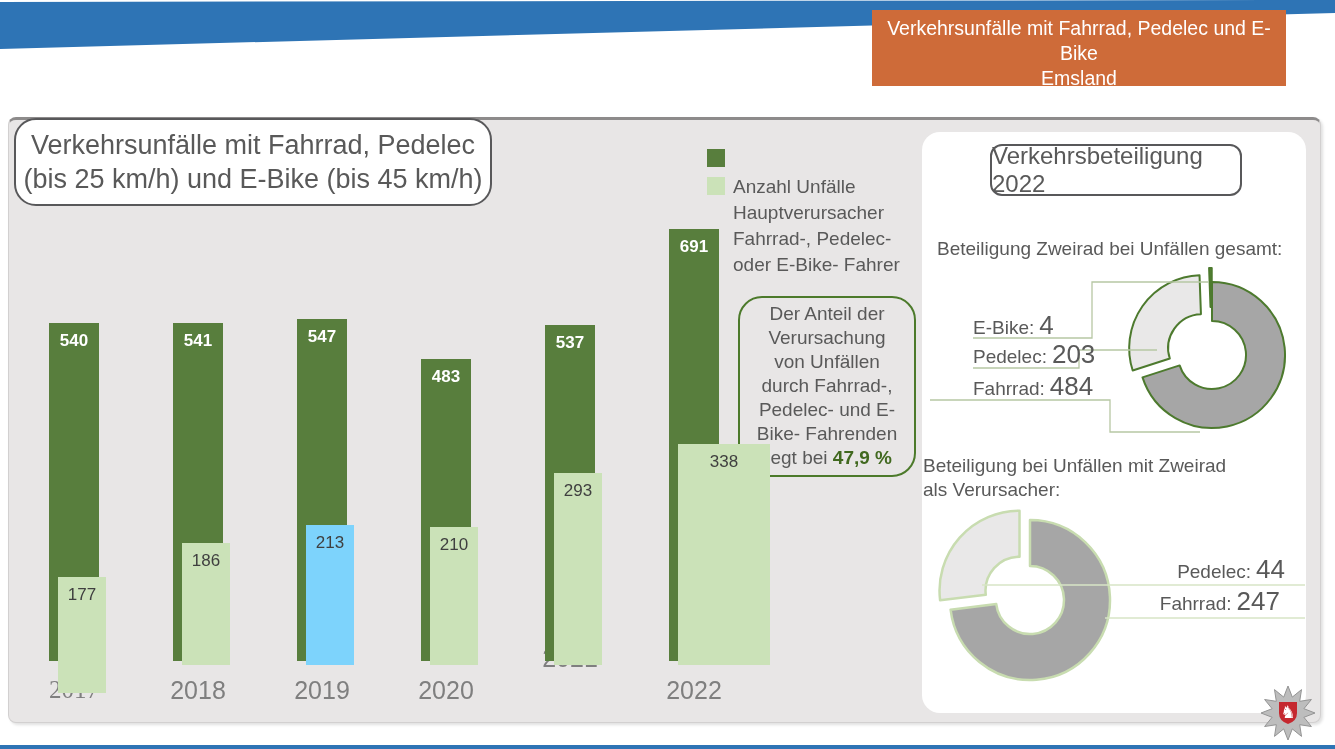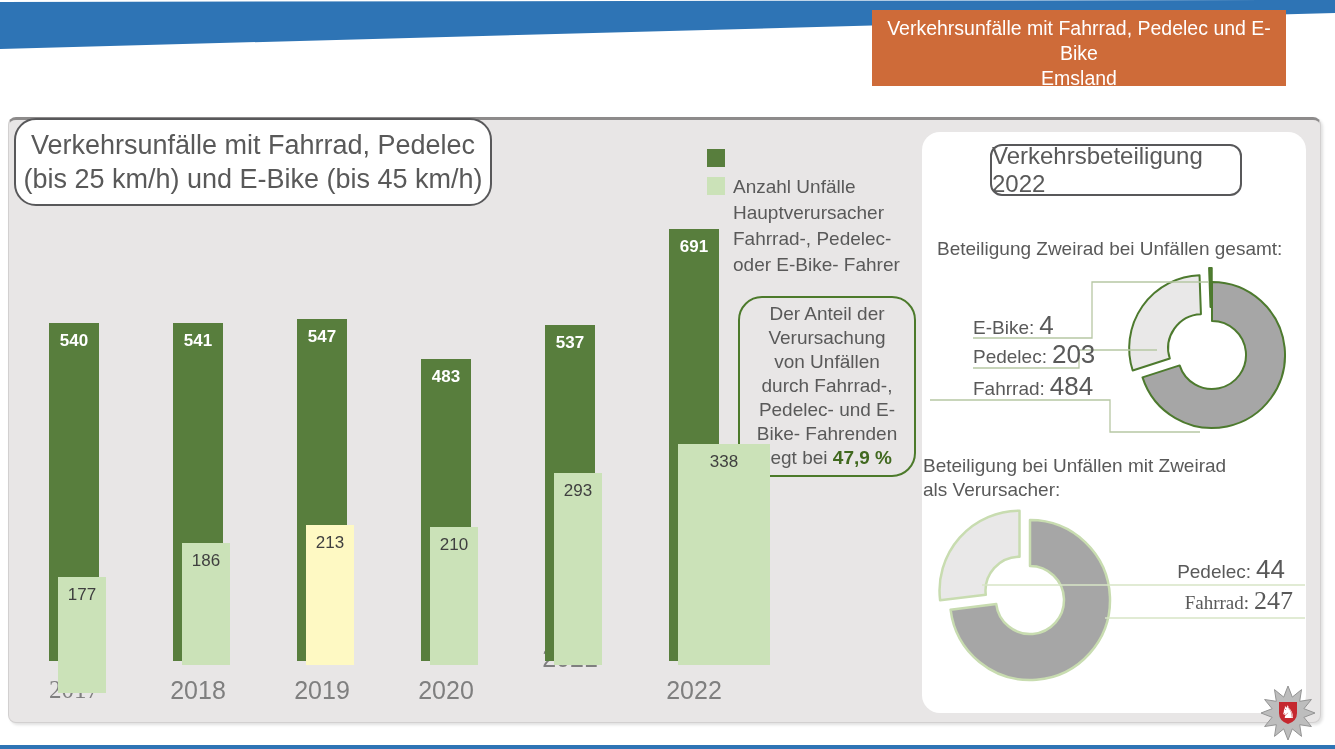--- a/index.html
+++ b/index.html
@@ -53,21 +53,21 @@
   #heading1{left:15px;top:105px;width:355px;}
   #heading2{left:1px;top:322px;width:330px;}
   #donut-svg{position:absolute;left:0;top:0;}
   .donut-label{position:absolute;color:#595959;white-space:nowrap;}
   .dl-name{font-size:19px;}
   .dl-val{font-size:26px;margin-left:5px;}
   #dlab-ebike{left:51px;top:178px;}
   #dlab-pedelec1{left:51px;top:207px;}
   #dlab-fahrrad1{left:51px;top:239px;}
   #dlab-pedelec2{right:21px;top:422px;}
-  #dlab-fahrrad2{right:13px;top:454px;font-family:Liberation Serif, serif;}
+  #dlab-fahrrad2{right:26px;top:454px;}
 
   
   #police-logo{position:absolute;left:1260px;top:684px;width:56px;height:58px;}
   #bottom-bar{position:absolute;left:0;bottom:0;width:1335px;height:4px;background:#2e74b5;}
 </style>
 </head>
 <body>
 
 <div id="slide">
 
@@ -108,21 +108,21 @@
       <div class="bar" style="left: 173px; top: 323px; width: 50px; height: 338px; background: rgb(88, 126, 61); z-index: 1;">
         <div class="bar-label dark">541</div>
       </div>
       <div class="bar" style="left: 182px; top: 543px; width: 48px; height: 122px; background: rgb(203, 226, 184); z-index: 2;">
         <div class="bar-label light">186</div>
       </div>
       <div class="year-label" style="left: 148px; top: 676px;">2018</div>
       <div class="bar" style="left: 297px; top: 319px; width: 50px; height: 342px; background: rgb(88, 126, 61); z-index: 1;">
         <div class="bar-label dark">547</div>
       </div>
-      <div class="bar" style="left: 306px; top: 525px; width: 48px; height: 140px; background: #fef9c3; z-index: 2;">
+      <div class="bar" style="left: 306px; top: 525px; width: 48px; height: 140px; background: #7dd3fc; z-index: 2;">
         <div class="bar-label light">213</div>
       </div>
       <div class="year-label" style="left: 272px; top: 676px;">2019</div>
       <div class="bar" style="left: 421px; top: 359px; width: 50px; height: 302px; background: rgb(88, 126, 61); z-index: 1;">
         <div class="bar-label dark">483</div>
       </div>
       <div class="bar" style="left: 430px; top: 527px; width: 48px; height: 138px; background: rgb(203, 226, 184); z-index: 2;">
         <div class="bar-label light">210</div>
       </div>
       <div class="year-label" style="left: 396px; top: 676px;">2020</div>

